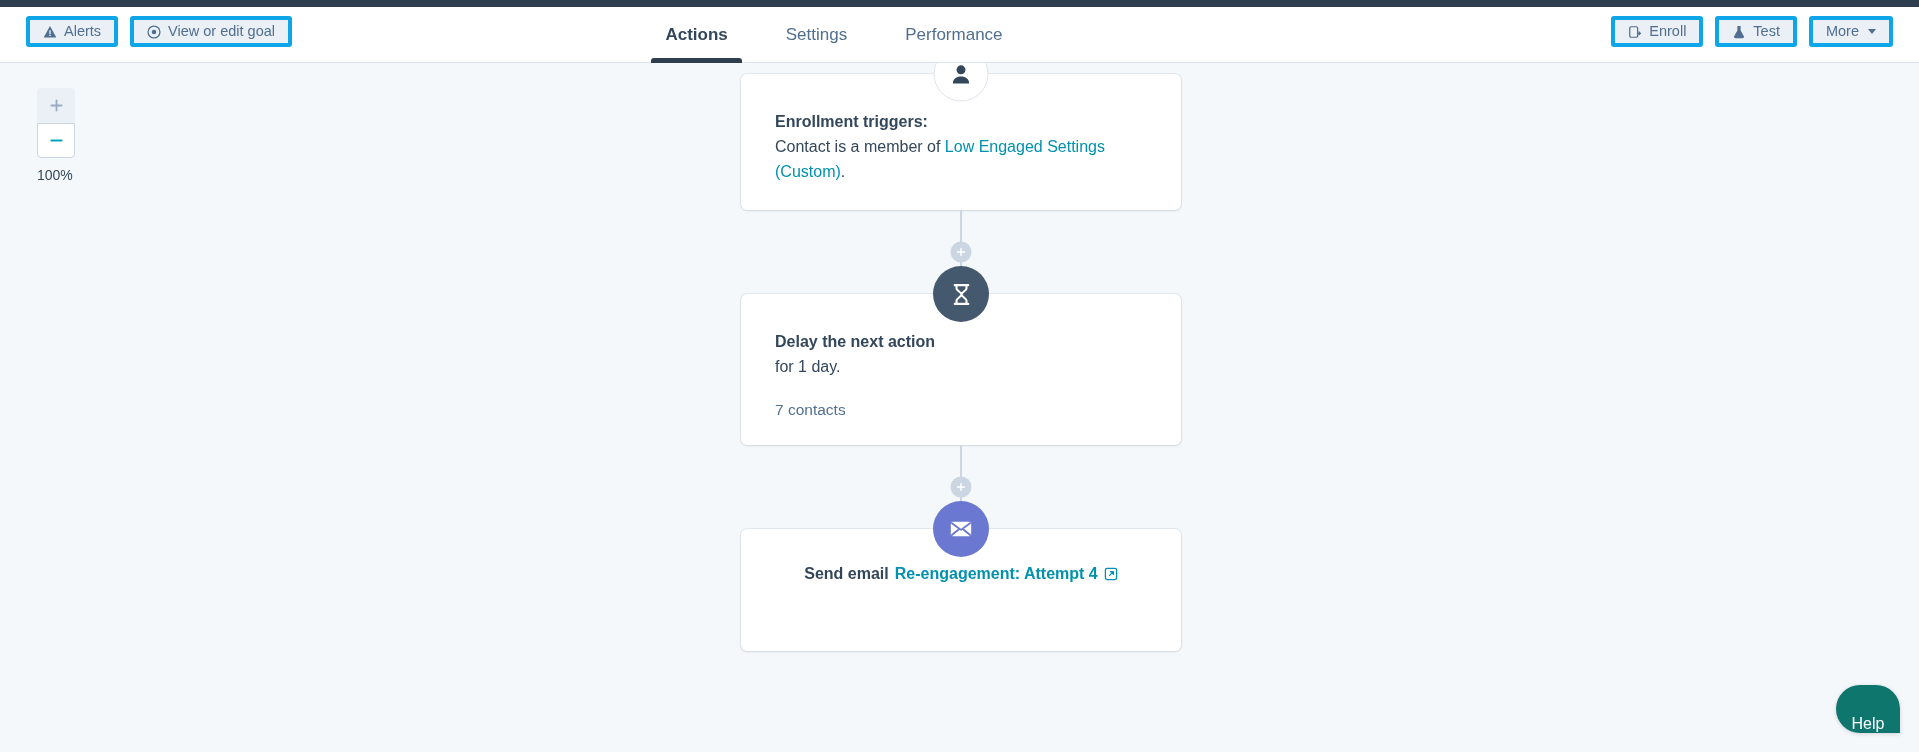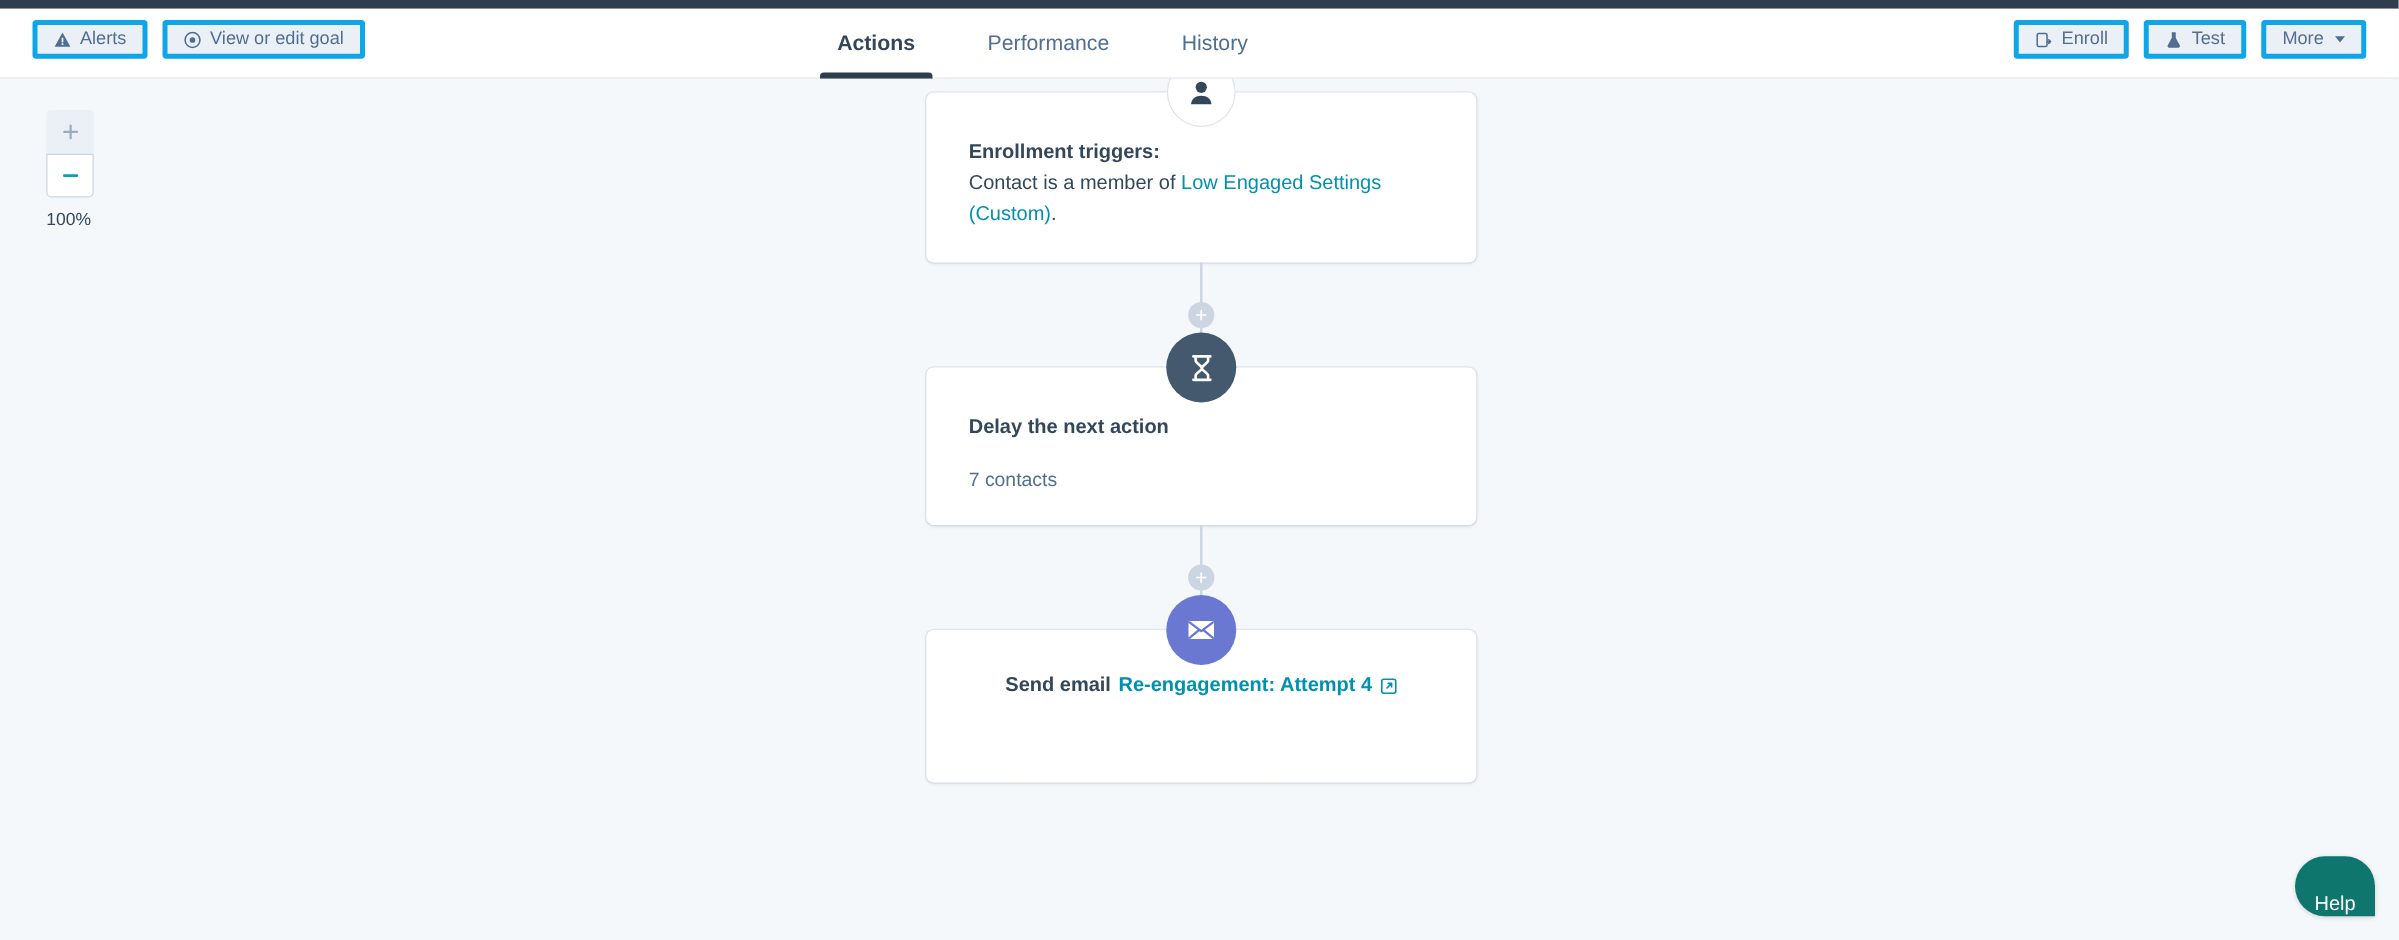--- a/index.html
+++ b/index.html
@@ -251,24 +251,24 @@
         </span>
         <span>View or edit goal</span>
       </div>
     </div>
 
     <div class="tabs">
       <div class="tab active">
         <span>Actions</span>
       </div>
       <div class="tab">
+        <span>Settings</span>
+      </div>
+      <div class="tab">
         <span>Performance</span>
-      </div>
-      <div class="tab">
-        <span>History</span>
       </div>
     </div>
 
     <div class="header-right">
       <div class="hs-btn">
         <span class="ico">
           <svg width="14" height="14" viewBox="0 0 16 16">
               <rect x="2" y="2" width="9" height="12" rx="1.5" fill="none" stroke="#506e91" stroke-width="1.4"></rect>
               <path d="M11 9.5h3.2M12.6 7.9l1.6 1.6-1.6 1.6" stroke="#506e91" stroke-width="1.4" fill="none" stroke-linecap="round" stroke-linejoin="round"></path>
             </svg>
@@ -328,20 +328,21 @@
         </div>
       </div>
 
       <div class="node-card">
         <div class="node-badge badge-delay">
           <svg width="25" height="25" viewBox="0 0 24 24">
               <path d="M5.5 3h13M5.5 21h13M7.2 3v3.2c0 2 4.8 3.9 4.8 5.8 0 1.9-4.8 3.8-4.8 5.8V21M16.8 3v3.2c0 2-4.8 3.9-4.8 5.8 0 1.9 4.8 3.8 4.8 5.8V21" stroke="#ffffff" stroke-width="2" fill="none" stroke-linecap="round" stroke-linejoin="round"></path>
             </svg>
         </div>
         <div class="card-title">Delay the next action</div>
+        <div class="card-text">for 1 day.</div>
         <div class="card-sub">7 contacts</div>
       </div>
 
       <div class="connector">
         <div class="conn-line"></div>
         <div class="conn-plus">
           <svg width="11" height="11" viewBox="0 0 16 16">
               <path d="M8 2.8v10.4M2.8 8h10.4" stroke="#ffffff" stroke-width="2" stroke-linecap="round"></path>
             </svg>
         </div>

